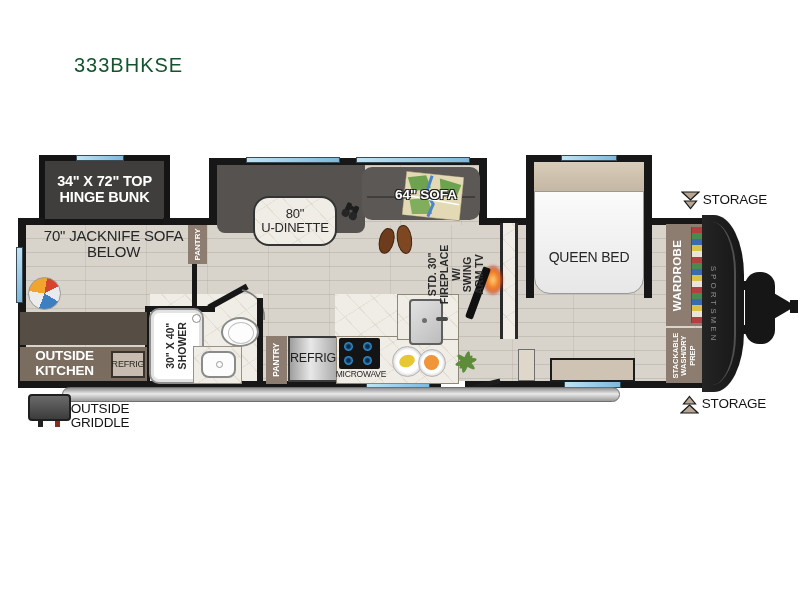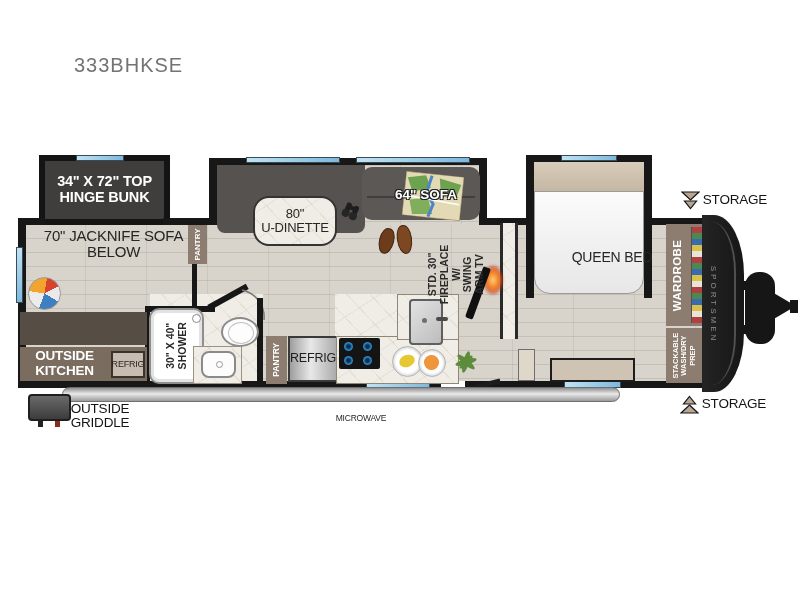--- a/index.html
+++ b/index.html
@@ -24,21 +24,21 @@
   .vt{transform:rotate(-90deg);white-space:nowrap;font-weight:bold;text-align:center;line-height:1.12;}
   .pre{white-space:pre-line;}
   .couch{position:absolute;background:#55524f;box-sizing:border-box;}
   .seam{position:absolute;background:rgba(0,0,0,.28);}
 </style>
 </head>
 <body>
 
 <div class="canvas">
 
-  <div class="abs" style="left:74px;top:54px;font-size:20px;color:#737373;letter-spacing:1px;">333BHKSE</div>
+  <div class="abs" style="left:74px;top:54px;font-size:20px;color:#14532d;letter-spacing:1px;">333BHKSE</div>
 
   <div class="floor" style="left:24px;top:224px;width:680px;height:158px;"></div>
   <div class="marble" style="left:150px;top:294px;width:113px;height:88px;"></div>
   <div class="marble" style="left:335px;top:294px;width:122px;height:88px;"></div>
 
   <div class="floor" style="left:217px;top:165px;width:262px;height:60px;"></div>
   <div class="w" style="left:209px;top:158px;width:278px;height:7px;"></div>
   <div class="w" style="left:209px;top:158px;width:8px;height:67px;"></div>
   <div class="w" style="left:479px;top:158px;width:8px;height:67px;"></div>
   <div class="couch" style="left:217px;top:165px;width:148px;height:68px;border-radius:0 0 8px 8px;"></div>
@@ -80,21 +80,21 @@
   <div class="winv" style="left:76px;top:155px;width:48px;height:6px;"></div>
   <div class="wlbl pre" style="left:45px;top:161px;width:119px;height:58px;font-size:14.5px;">34" X 72" TOP
 HINGE BUNK</div>
 
   <div class="w" style="left:526px;top:155px;width:126px;height:7px;"></div>
   <div class="w" style="left:526px;top:155px;width:8px;height:143px;"></div>
   <div class="w" style="left:644px;top:155px;width:8px;height:143px;"></div>
   <div class="winv" style="left:561px;top:155px;width:56px;height:6px;"></div>
   <div class="abs" style="left:534px;top:162px;width:110px;height:29px;background:linear-gradient(180deg,#d8ccba,#c4b7a3);border-bottom:2px solid #8f8578;"></div>
   <div class="abs" style="left:534px;top:191px;width:110px;height:103px;background:linear-gradient(180deg,#fbfbfb,#e7e7e7);border:1px solid #9a9a9a;border-radius:0 0 16px 16px;box-sizing:border-box;"></div>
-  <div class="lbl" style="left:534px;top:248px;width:110px;height:18px;font-size:14px;padding-left:23px;">QUEEN BED</div>
+  <div class="lbl" style="left:534px;top:248px;width:110px;height:18px;font-size:14px;">QUEEN BED</div>
 
   <div class="w" style="left:18px;top:218px;width:8px;height:170px;"></div>
   <div class="w" style="left:18px;top:218px;width:26px;height:7px;"></div>
   <div class="w" style="left:163px;top:218px;width:54px;height:7px;"></div>
   <div class="w" style="left:483px;top:218px;width:49px;height:7px;"></div>
   <div class="w" style="left:648px;top:218px;width:57px;height:7px;"></div>
   <div class="w" style="left:18px;top:381px;width:687px;height:7px;"></div>
   <div class="win" style="left:16px;top:247px;width:7px;height:56px;"></div>
   <div class="winv" style="left:366px;top:381px;width:64px;height:7px;"></div>
   <div class="winv" style="left:564px;top:381px;width:57px;height:7px;"></div>
@@ -150,21 +150,21 @@
   </div>
   <div class="abs" style="left:288px;top:336px;width:50px;height:46px;background:linear-gradient(90deg,#9e9e9e,#e8e8e8 45%,#ababab);border:2px solid #3a3a3a;box-sizing:border-box;"></div>
   <div class="lbl" style="left:288px;top:336px;width:50px;height:46px;font-size:12.5px;color:#1e1e1e;">REFRIG</div>
   <div class="marble" style="left:336px;top:336px;width:121px;height:46px;border:1px solid #8f8778;"></div>
   <div class="abs" style="left:339px;top:338px;width:41px;height:31px;background:#141414;border-radius:2px;">
     <span class="abs" style="left:5px;top:4px;width:9px;height:9px;border-radius:50%;background:radial-gradient(#0b2e4e 25%,#2f8fd0 60%,#0b2e4e);"></span>
     <span class="abs" style="left:24px;top:4px;width:9px;height:9px;border-radius:50%;background:radial-gradient(#0b2e4e 25%,#2f8fd0 60%,#0b2e4e);"></span>
     <span class="abs" style="left:5px;top:18px;width:9px;height:9px;border-radius:50%;background:radial-gradient(#0b2e4e 25%,#2f8fd0 60%,#0b2e4e);"></span>
     <span class="abs" style="left:24px;top:18px;width:9px;height:9px;border-radius:50%;background:radial-gradient(#0b2e4e 25%,#2f8fd0 60%,#0b2e4e);"></span>
   </div>
-  <div class="lbl" style="left:334px;top:368px;width:54px;height:13px;font-size:8.5px;margin-top:44px;">MICROWAVE</div>
+  <div class="lbl" style="left:334px;top:368px;width:54px;height:13px;font-size:8.5px;">MICROWAVE</div>
 
   <div class="marble" style="left:397px;top:294px;width:60px;height:44px;border:1px solid #8f8778;"></div>
   <div class="abs" style="left:409px;top:299px;width:34px;height:46px;background:linear-gradient(135deg,#e2e2e2,#bdbdbd);border:2px solid #5f5f5f;border-radius:4px;box-sizing:border-box;"></div>
   <div class="abs" style="left:436px;top:317px;width:12px;height:4px;background:#4a4a4a;border-radius:2px;"></div>
   <div class="abs" style="left:422px;top:318px;width:5px;height:5px;border-radius:50%;background:#6e6e6e;"></div>
 
   <div class="abs" style="left:392px;top:346px;width:29px;height:29px;border-radius:50%;background:radial-gradient(#fff 55%,#dcdcdc 70%);border:1px solid #b5b5b5;">
     <span class="abs" style="left:6px;top:8px;width:16px;height:12px;border-radius:50%;background:#e8c832;transform:rotate(-20deg);"></span>
   </div>
   <div class="abs" style="left:418px;top:349px;width:26px;height:26px;border-radius:50%;background:radial-gradient(#fff 55%,#dcdcdc 70%);border:1px solid #b5b5b5;">

